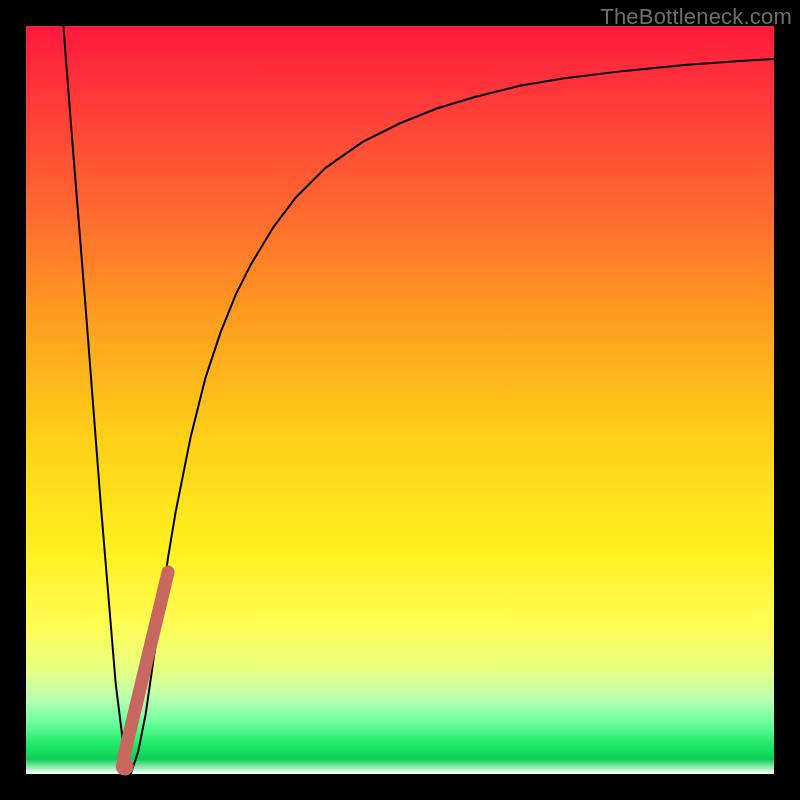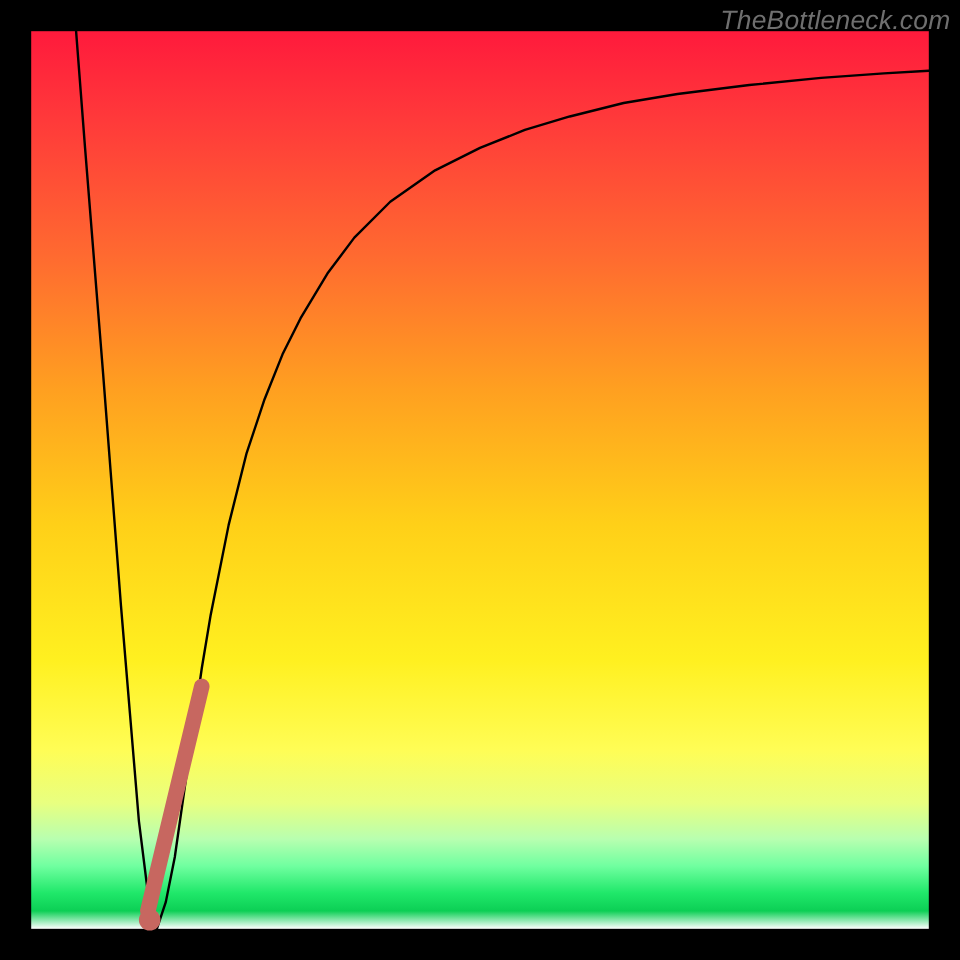--- a/index.html
+++ b/index.html
@@ -9,21 +9,20 @@
     height: 800px;
     background: #000;
     overflow: hidden;
     font-family: Arial, Helvetica, sans-serif;
   }
   .frame {
     position: relative;
     width: 800px;
     height: 800px;
     background: #000;
-    font-style: italic;
   }
   .plot-area {
     position: absolute;
     left: 26px;
     top: 26px;
     width: 748px;
     height: 748px;
     
     background: linear-gradient(
       to bottom,

